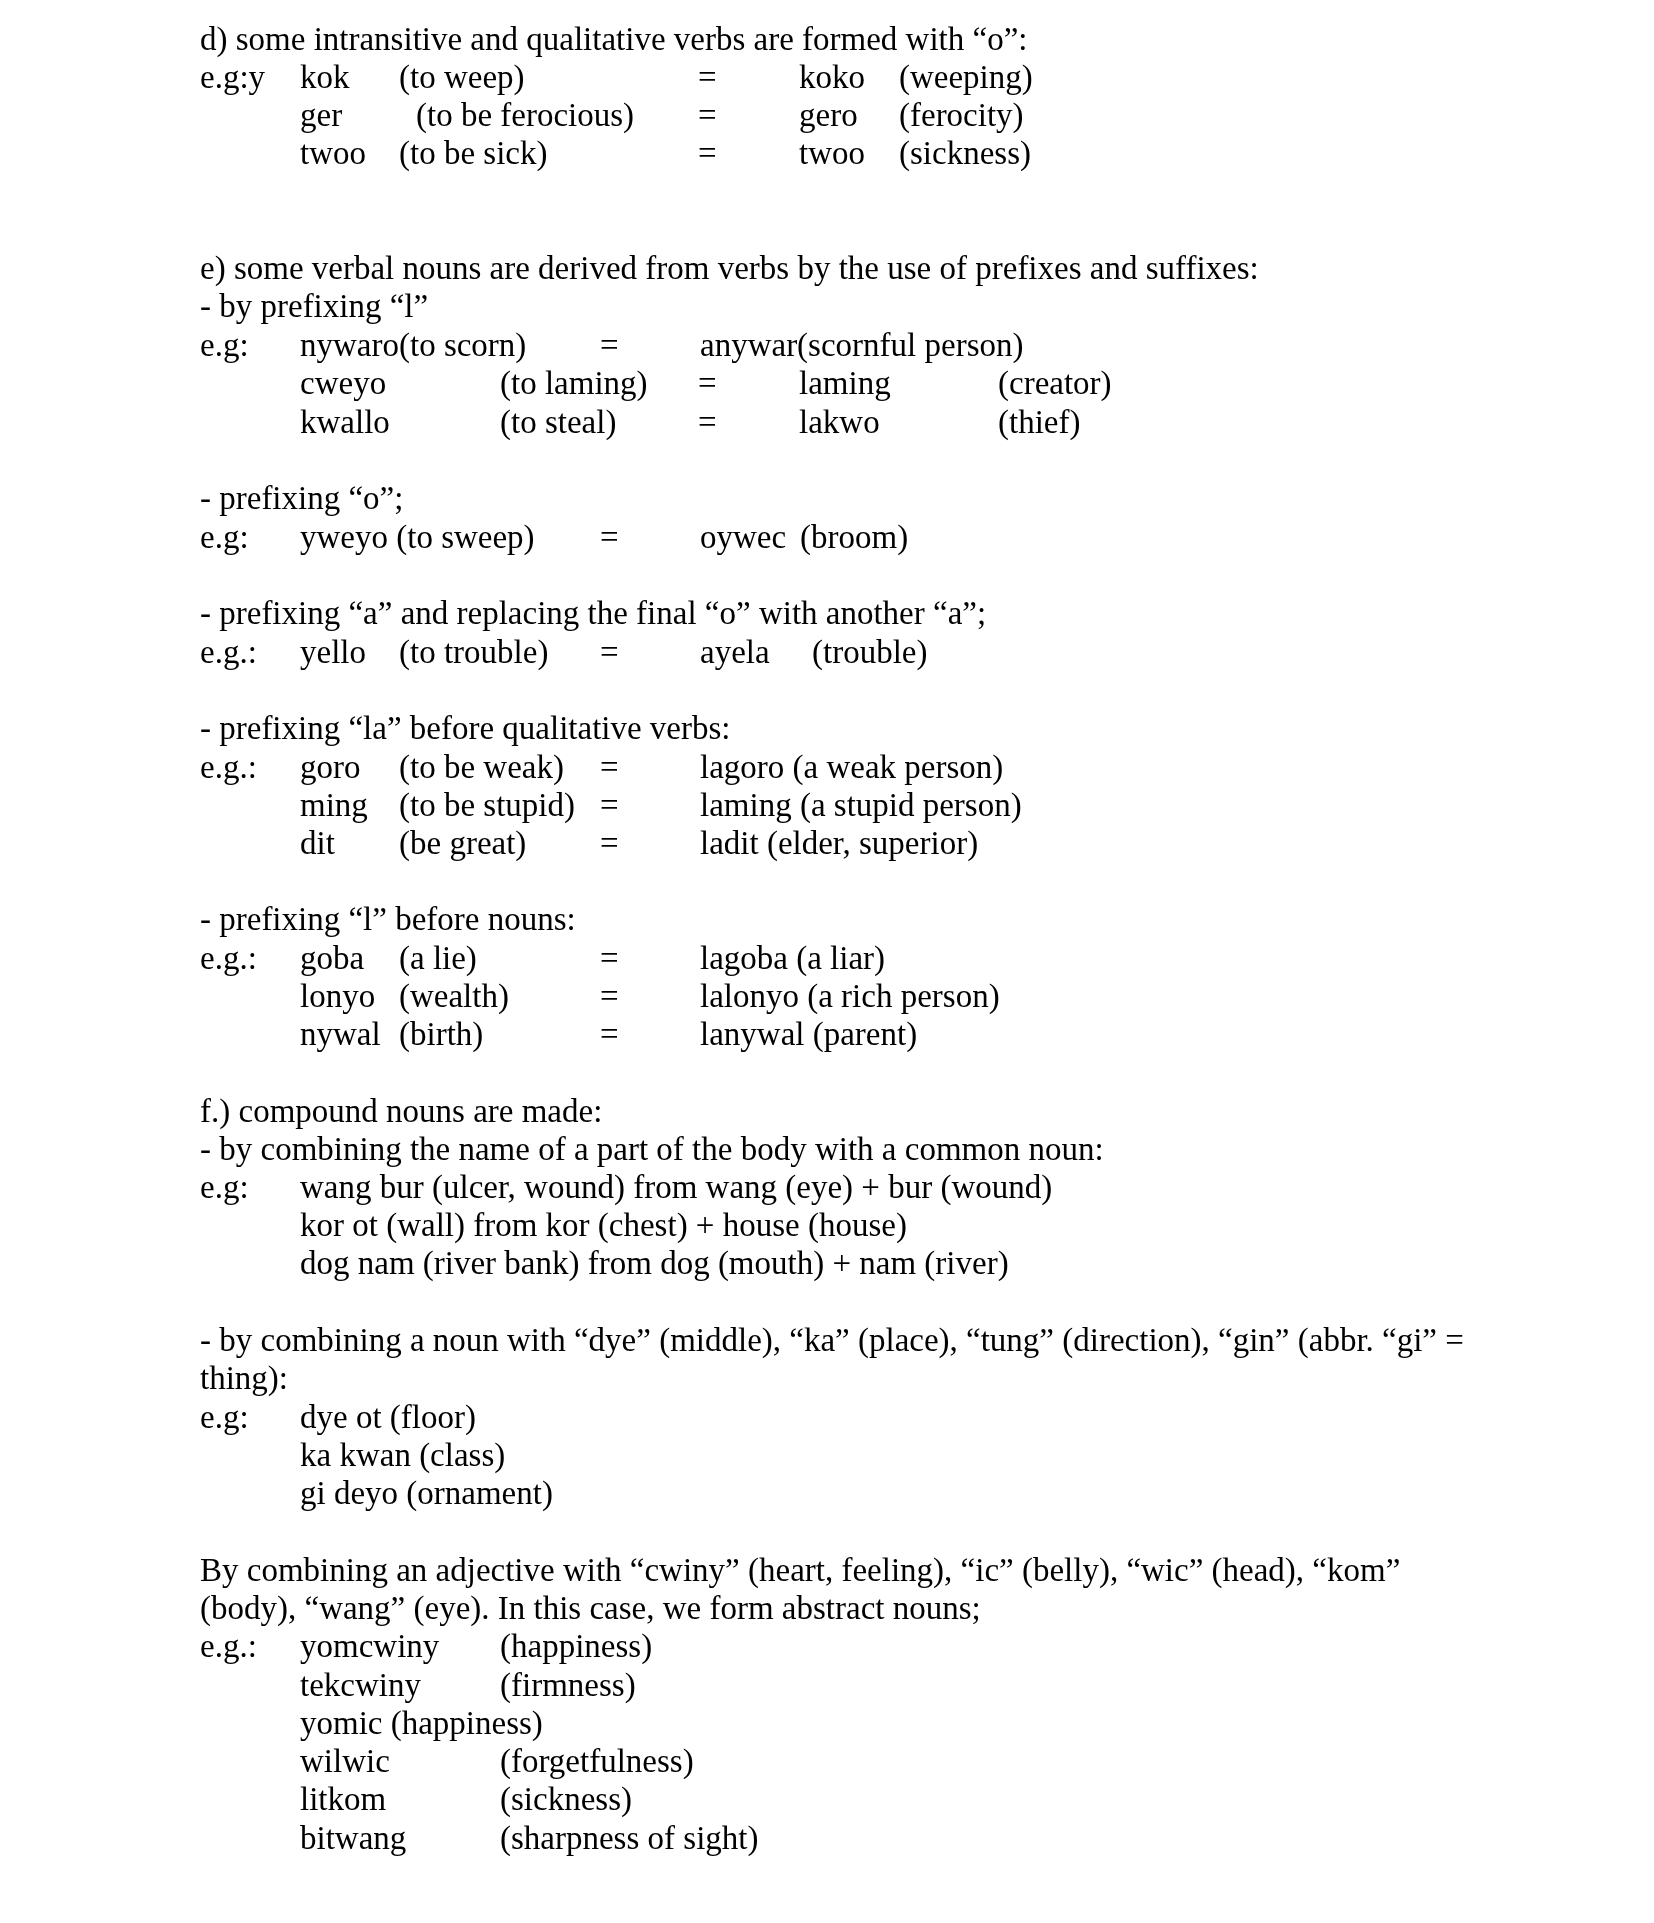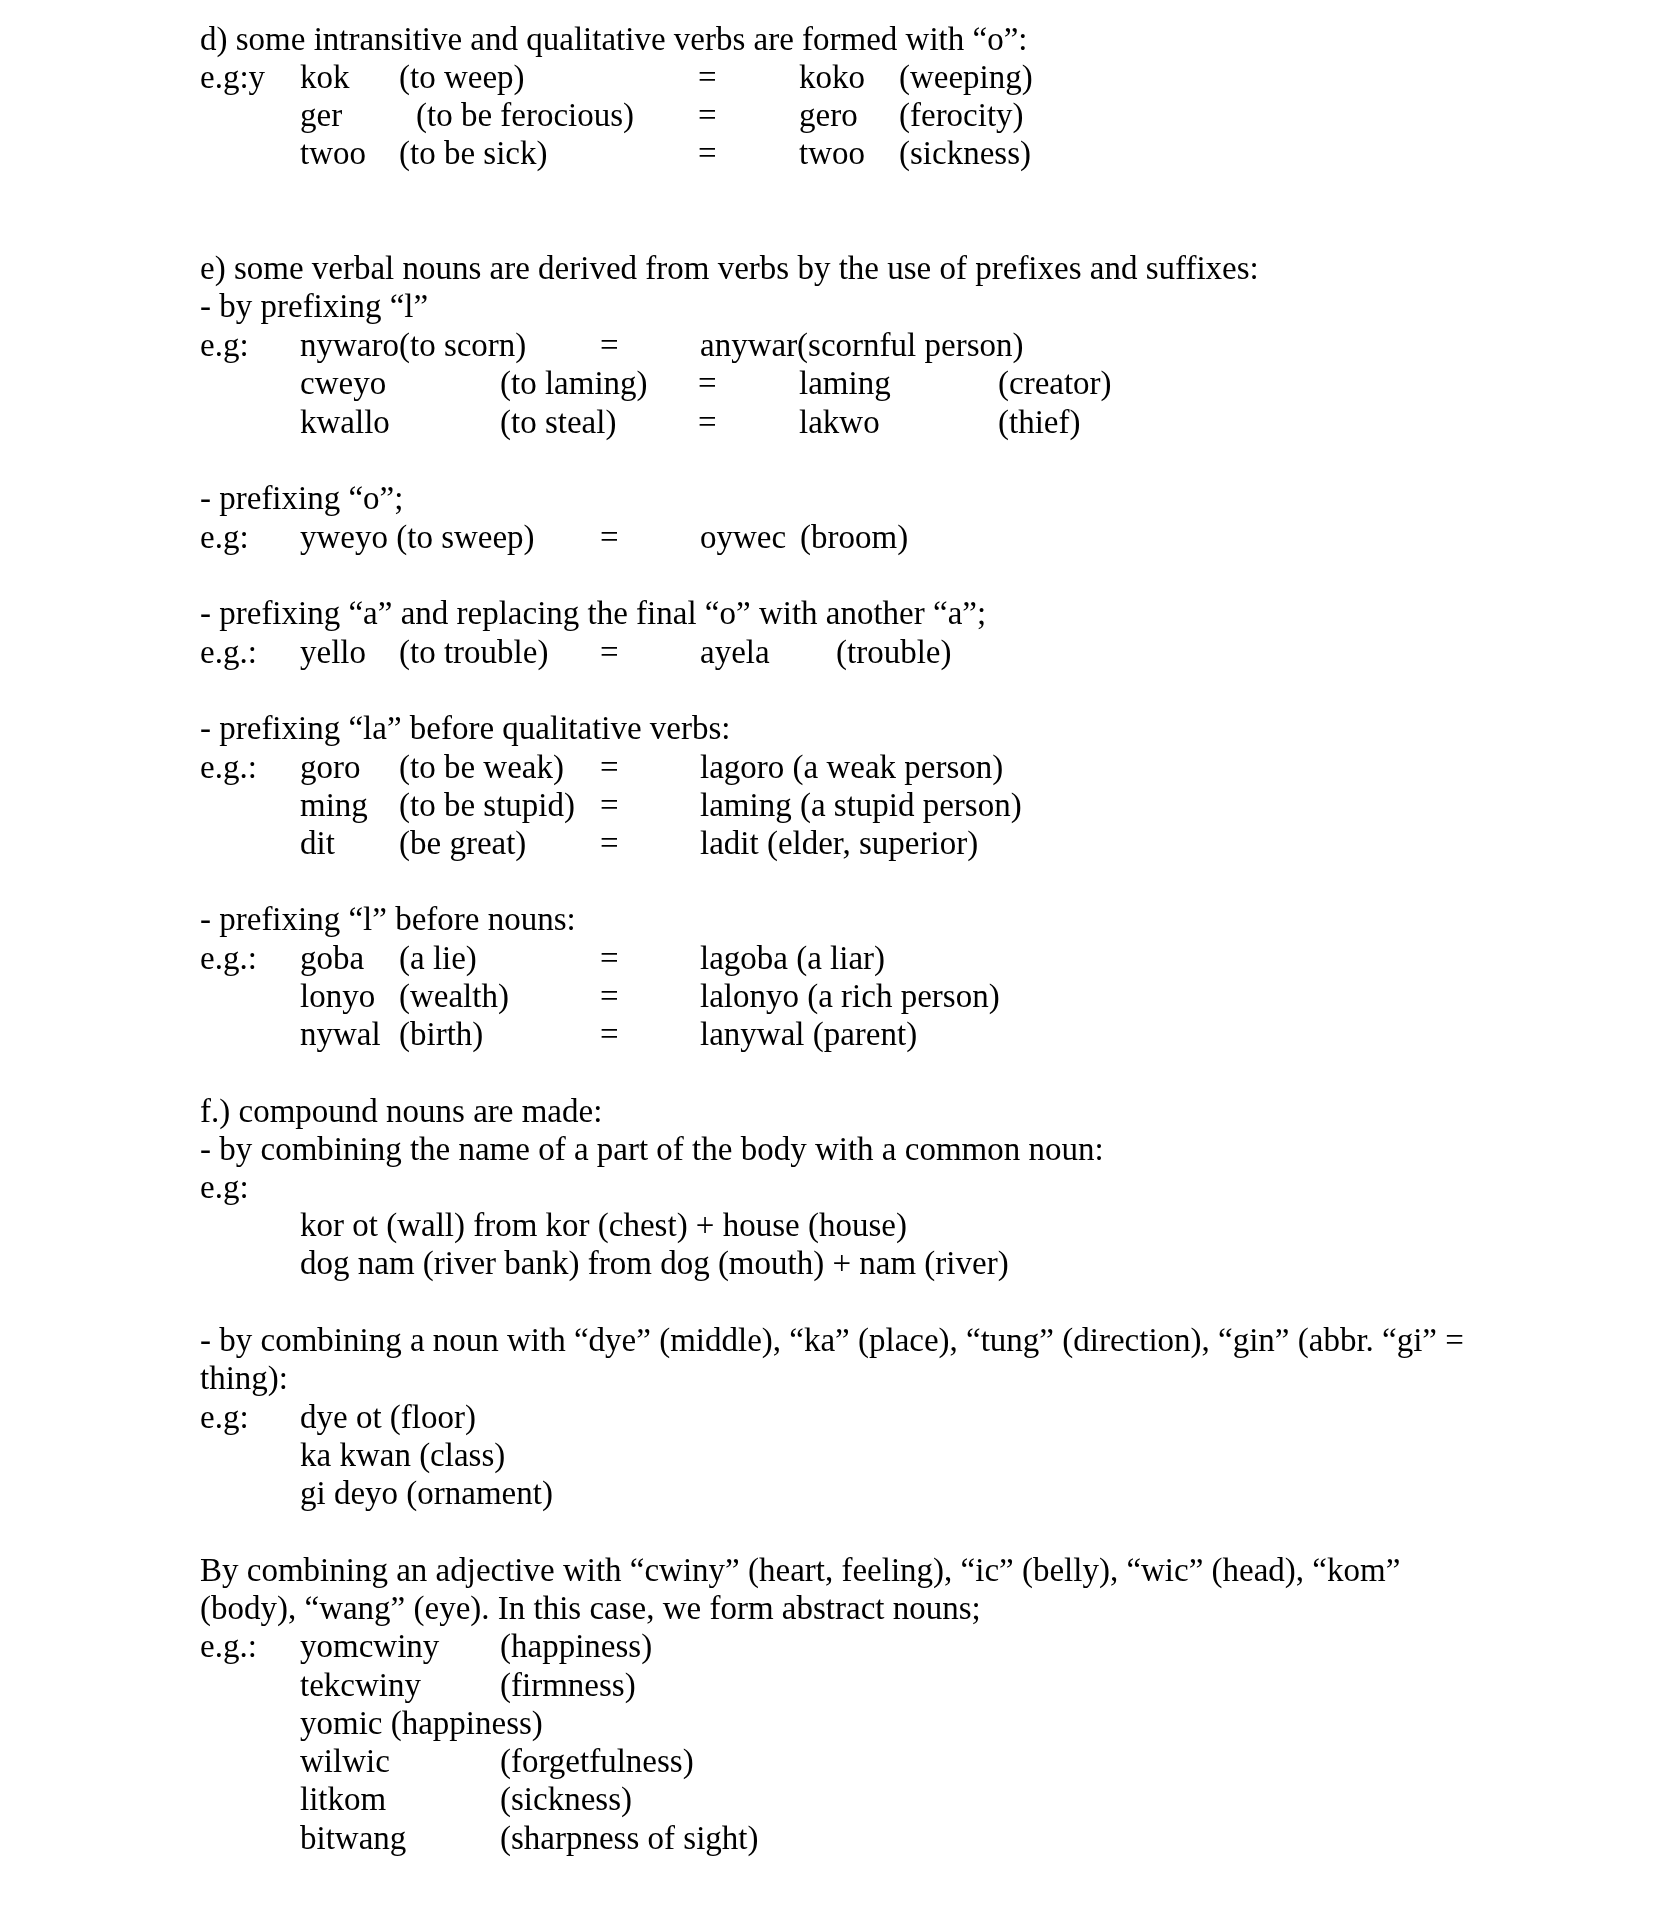--- a/index.html
+++ b/index.html
@@ -79,21 +79,21 @@
 
 <div class="ln" style="top:594px">
   <span class="c0">-  prefixing “a” and replacing the final “o” with another “a”;</span>
 </div>
 <div class="ln" style="top:633px">
   <span class="c0">e.g.:</span>
   <span class="c1">yello</span>
   <span style="left:399px">(to trouble)</span>
   <span style="left:600px">=</span>
   <span style="left:700px">ayela</span>
-  <span style="left:836px">(trouble)</span>
+  <span style="left:812px">(trouble)</span>
 </div>
 
 <div class="ln" style="top:709px">
   <span class="c0">-  prefixing “la” before qualitative verbs:</span>
 </div>
 <div class="ln" style="top:748px">
   <span class="c0">e.g.:</span>
   <span class="c1">goro</span>
   <span style="left:399px">(to be weak)</span>
   <span style="left:600px">=</span>
@@ -136,20 +136,21 @@
 </div>
 
 <div class="ln" style="top:1092px">
   <span class="c0">f.) compound nouns are made:</span>
 </div>
 <div class="ln" style="top:1130px">
   <span class="c0">- by combining the name of a part of the body with a common noun:</span>
 </div>
 <div class="ln" style="top:1168px">
   <span class="c0">e.g:</span>
+  <span class="c1">wang bur (ulcer, wound) from wang (eye) + bur (wound)</span>
 </div>
 <div class="ln" style="top:1206px">
   <span class="c1">kor ot (wall) from kor (chest) + house (house)</span>
 </div>
 <div class="ln" style="top:1244px">
   <span class="c1">dog nam (river bank) from dog (mouth) + nam (river)</span>
 </div>
 
 <div class="ln" style="top:1321px">
   <span class="c0">- by combining a noun with “dye” (middle), “ka” (place), “tung” (direction), “gin” (abbr. “gi” =</span>

